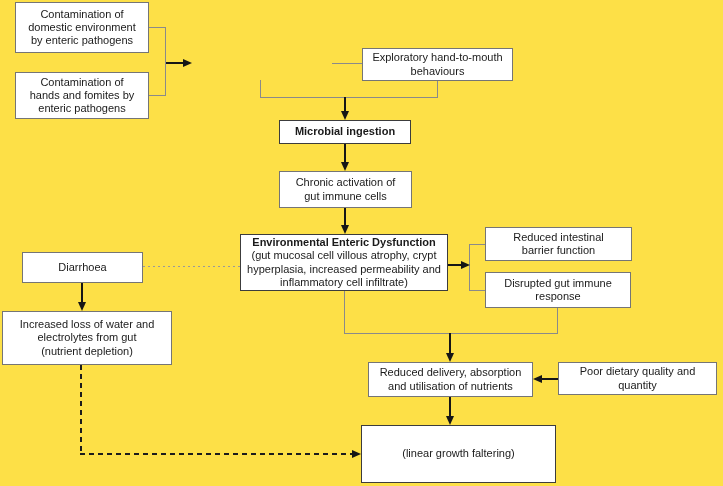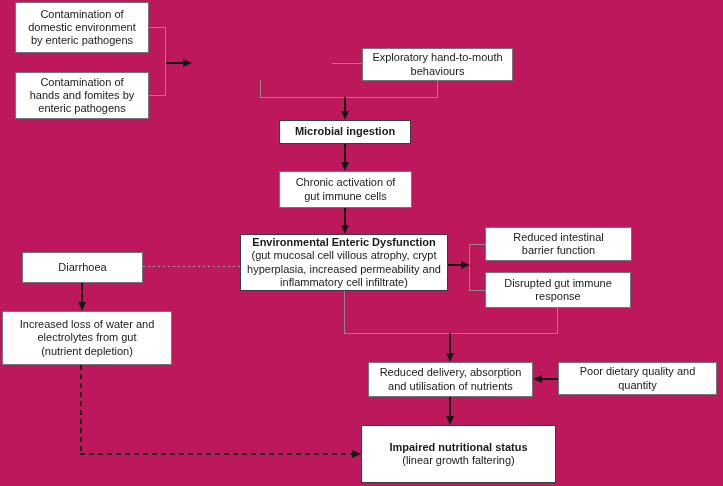--- a/index.html
+++ b/index.html
@@ -4,21 +4,21 @@
 <style>
   html, body {
     margin: 0;
     padding: 0;
     background: #ffffff;
   }
   #figure {
     position: relative;
     width: 723px;
     height: 486px;
-    background: #be185d;
+    background: #fde047;
     font-family: "Liberation Sans", "DejaVu Sans", sans-serif;
     color: #1a1a1a;
     overflow: hidden;
   }
   .box {
     position: absolute;
     box-sizing: border-box;
     background: #ffffff;
     border: 1px solid #757575;
     display: flex;
@@ -127,21 +127,20 @@
     <span>Reduced delivery, absorption
 and utilisation of nutrients</span>
   </div>
 
   <div class="box" style="left:558px; top:362px; width:159px; height:33px;">
     <span>Poor dietary quality and
 quantity</span>
   </div>
 
   <div class="box em" style="left:361px; top:425px; width:195px; height:58px;">
-    <span class="bold">Impaired nutritional status</span>
     <span class="sub">(linear growth faltering)</span>
   </div>
 
   <div class="line" style="left:149px; top:27px; width:17px; height:1px;"></div>
   <div class="line" style="left:149px; top:95px; width:17px; height:1px;"></div>
   <div class="line" style="left:165px; top:27px; width:1px; height:69px;"></div>
   <div class="line" style="left:332px; top:63px; width:30px; height:1px;"></div>
   <div class="line" style="left:260px; top:80px; width:1px; height:18px;"></div>
   <div class="line" style="left:437px; top:81px; width:1px; height:17px;"></div>
   <div class="line" style="left:260px; top:97px; width:178px; height:1px;"></div>

